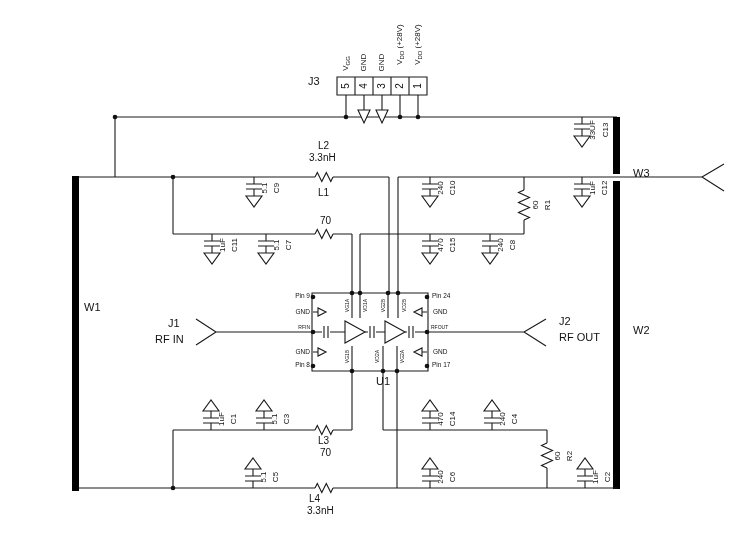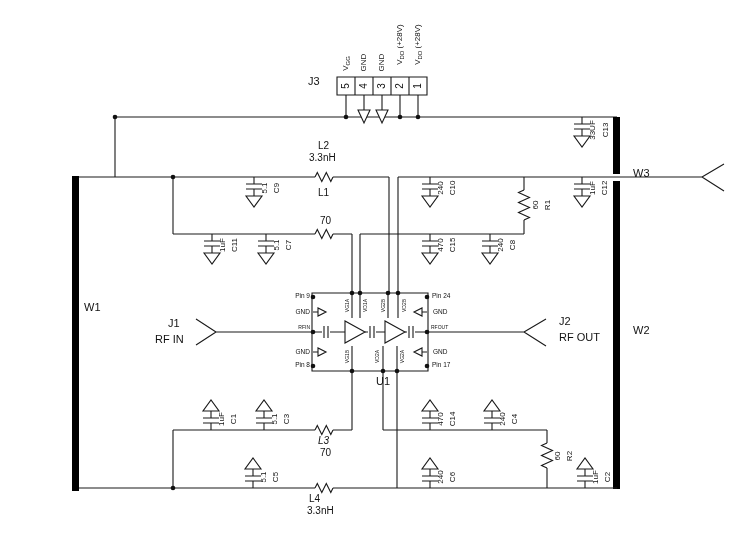--- a/index.html
+++ b/index.html
@@ -191,21 +191,21 @@
 <div class="lbl f11" style="left:559px;top:332px;">RF OUT</div>
 <div class="lbl f11" style="left:84px;top:302px;">W1</div>
 <div class="lbl f11" style="left:633px;top:136px;margin-top:32px;">W3</div>
 <div class="lbl f11" style="left:633px;top:325px;">W2</div>
 <div class="lbl f11" style="left:376px;top:376px;">U1</div>
 
 <div class="lbl f10" style="left:318px;top:141px;">L2</div>
 <div class="lbl f10" style="left:309px;top:153px;">3.3nH</div>
 <div class="lbl f10" style="left:318px;top:188px;">L1</div>
 <div class="lbl f10" style="left:320px;top:216px;">70</div>
-<div class="lbl f10" style="left:318px;top:436px;font-style:italic;">L3</div>
+<div class="lbl f10" style="left:318px;top:436px;">L3</div>
 <div class="lbl f10" style="left:320px;top:448px;">70</div>
 <div class="lbl f10" style="left:309px;top:494px;">L4</div>
 <div class="lbl f10" style="left:307px;top:506px;">3.3nH</div>
 
 <div class="lbl f6 ra" style="left:280px;top:293px;">Pin 9</div>
 <div class="lbl f6 ra" style="left:280px;top:309px;">GND</div>
 <div class="lbl f5 ra" style="left:280px;top:325px;">RFIN</div>
 <div class="lbl f6 ra" style="left:280px;top:349px;">GND</div>
 <div class="lbl f6 ra" style="left:280px;top:362px;">Pin 8</div>
 <div class="lbl f6" style="left:432px;top:293px;">Pin 24</div>

